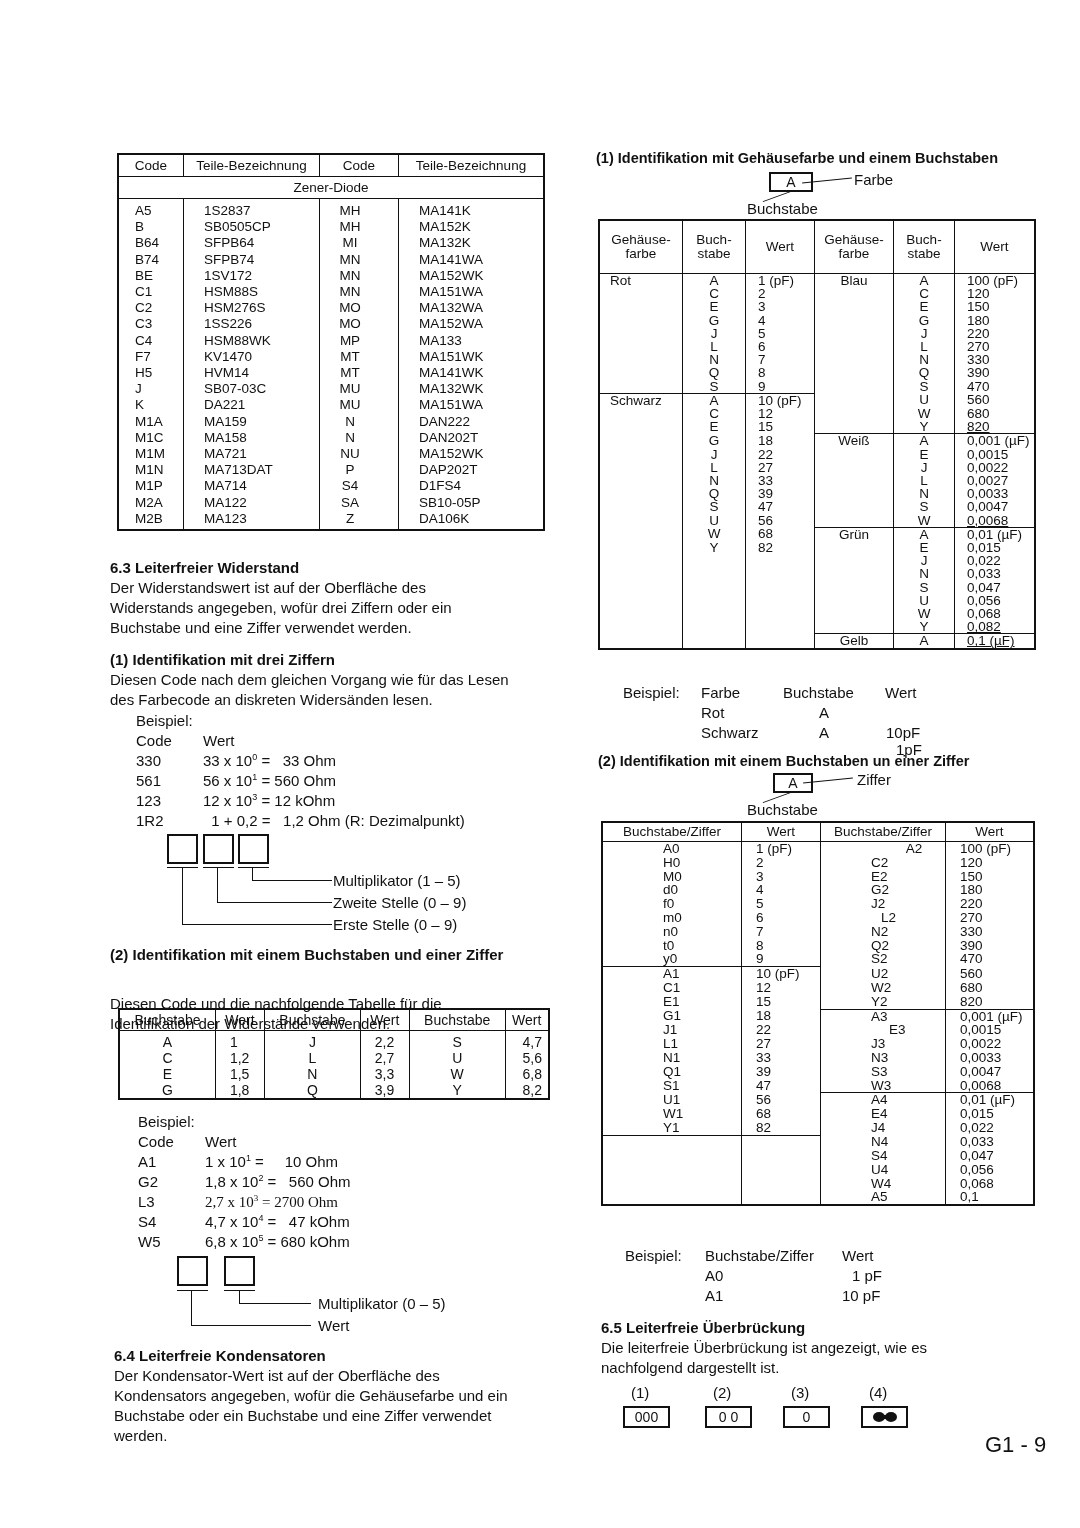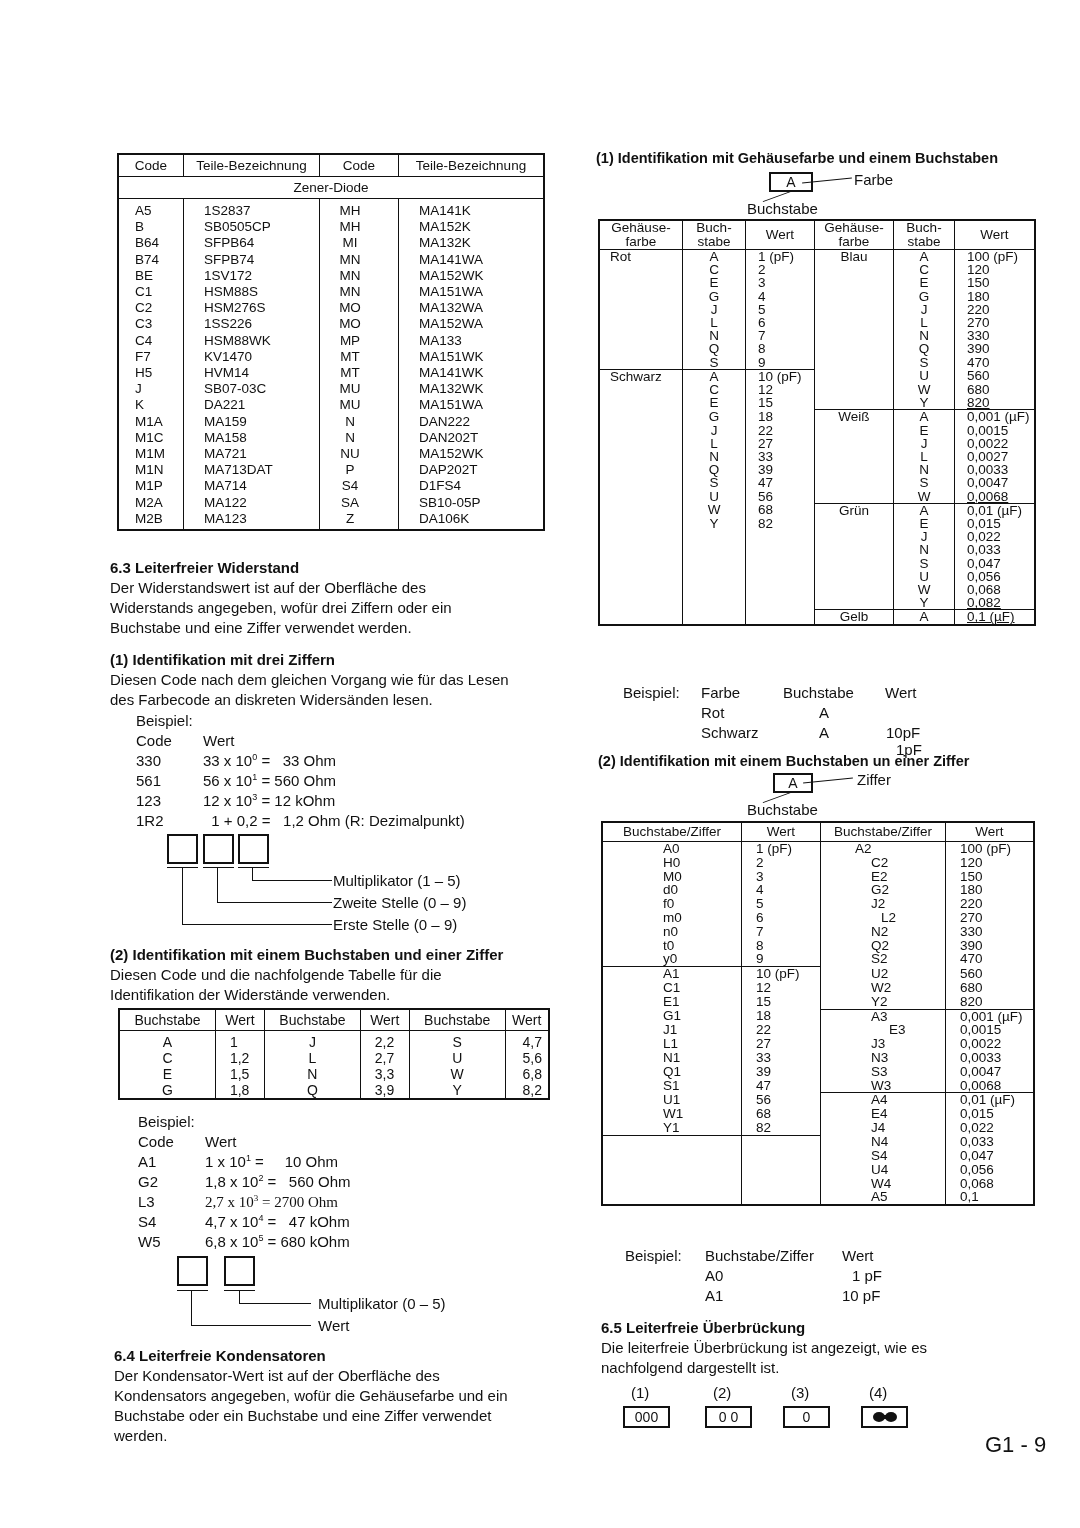--- a/index.html
+++ b/index.html
@@ -13,21 +13,21 @@
   .zt th{border-bottom:1px solid #111;text-align:center;padding:2px 0;line-height:17px;}
   .zt .sub{border-bottom:1px solid #111;text-align:center;padding:2px 0;line-height:17px;}
   .zt td.c{padding-left:16px;}
   .zt td.cc{text-align:center;padding-left:0;}
   .rt{position:absolute;left:118px;top:1008px;width:432px;border:2px solid #111;font-size:14px;}
   .rt th{border:1px solid #111;font-weight:normal;padding:1px 0;line-height:18px;}
   .rt td{border-left:1px solid #111;border-right:1px solid #111;text-align:center;line-height:16px;padding:0;}
   .rt td.r{text-align:right;padding-right:6px;}
   .rt td.l{text-align:left;padding-left:14px;}
   .ct{position:absolute;left:598px;top:219px;width:438px;border:2px solid #111;font-size:13.5px;}
-  .ct th{border:1px solid #111;font-weight:normal;font-size:13.5px;line-height:14px;padding:0 0;}
+  .ct th{border:1px solid #111;font-weight:normal;font-size:13.5px;line-height:14px;padding:12px 0;}
   .ct td{border-left:1px solid #111;border-right:1px solid #111;line-height:13.2px;padding:0;vertical-align:top;}
   .ct td.col{padding-left:10px;}
   .ct td.c2{text-align:center;}
   .ct td.v{padding-left:12px;}
   .bt{position:absolute;left:601px;top:821px;width:434px;border:2px solid #111;font-size:13.5px;}
   .bt th{border:1px solid #111;font-weight:normal;line-height:16px;padding:1px 0;}
   .bt td{border-left:1px solid #111;border-right:1px solid #111;line-height:13.8px;padding:0;vertical-align:top;}
   .bt td.cx{text-align:left;padding-left:60px;}
   .bt td.vx{text-align:left;padding-left:14px;}
   .boxes .bx{position:absolute;border:2px solid #111;box-sizing:border-box;}
@@ -210,21 +210,21 @@
   <div class="line" style="left:217px;top:867px;width:1px;height:35px"></div>
   <div class="line" style="left:217px;top:902px;width:115px;height:1px"></div>
   <div class="line" style="left:182px;top:867px;width:1px;height:57px"></div>
   <div class="line" style="left:182px;top:924px;width:150px;height:1px"></div>
   <div class="abs txt" style="left:333px;top:871px">Multiplikator (1 – 5)</div>
   <div class="abs txt" style="left:333px;top:893px">Zweite Stelle (0 – 9)</div>
   <div class="abs txt" style="left:333px;top:915px">Erste Stelle (0 – 9)</div>
 </div>
 
 <div class="abs txt bold" style="left:110px;top:945px">(2)  Identifikation mit einem Buchstaben und einer Ziffer</div>
-<div class="abs txt" style="left:110px;top:965px">
+<div class="abs txt" style="left:110px;top:994px">
   <div>Diesen Code und die nachfolgende Tabelle für die</div>
   <div>Identifikation der Widerstände verwenden.</div>
 </div>
 
 <table class="rt">
   <thead>
       <tr id="rt-head">
         <th>Buchstabe</th>
         <th>Wert</th>
         <th>Buchstabe</th>
@@ -578,21 +578,21 @@
         <th style="width: 138px;">Buchstabe/Ziffer</th>
         <th style="width: 78px;">Wert</th>
         <th style="width: 124px;">Buchstabe/Ziffer</th>
         <th>Wert</th>
       </tr>
     </thead>
   <tbody id="bt-body">
       <tr>
         <td class="cx">A0</td>
         <td class="vx">1 (pF)</td>
-        <td class="cx" style="padding-left: 34px;">A2</td>
+        <td class="cx" style="padding-left: 62px; text-align: center;">A2</td>
         <td class="vx">100 (pF)</td>
       </tr>
       <tr>
         <td class="cx">H0</td>
         <td class="vx">2</td>
         <td class="cx" style="padding-left: 50px;">C2</td>
         <td class="vx">120</td>
       </tr>
       <tr>
         <td class="cx">M0</td>

